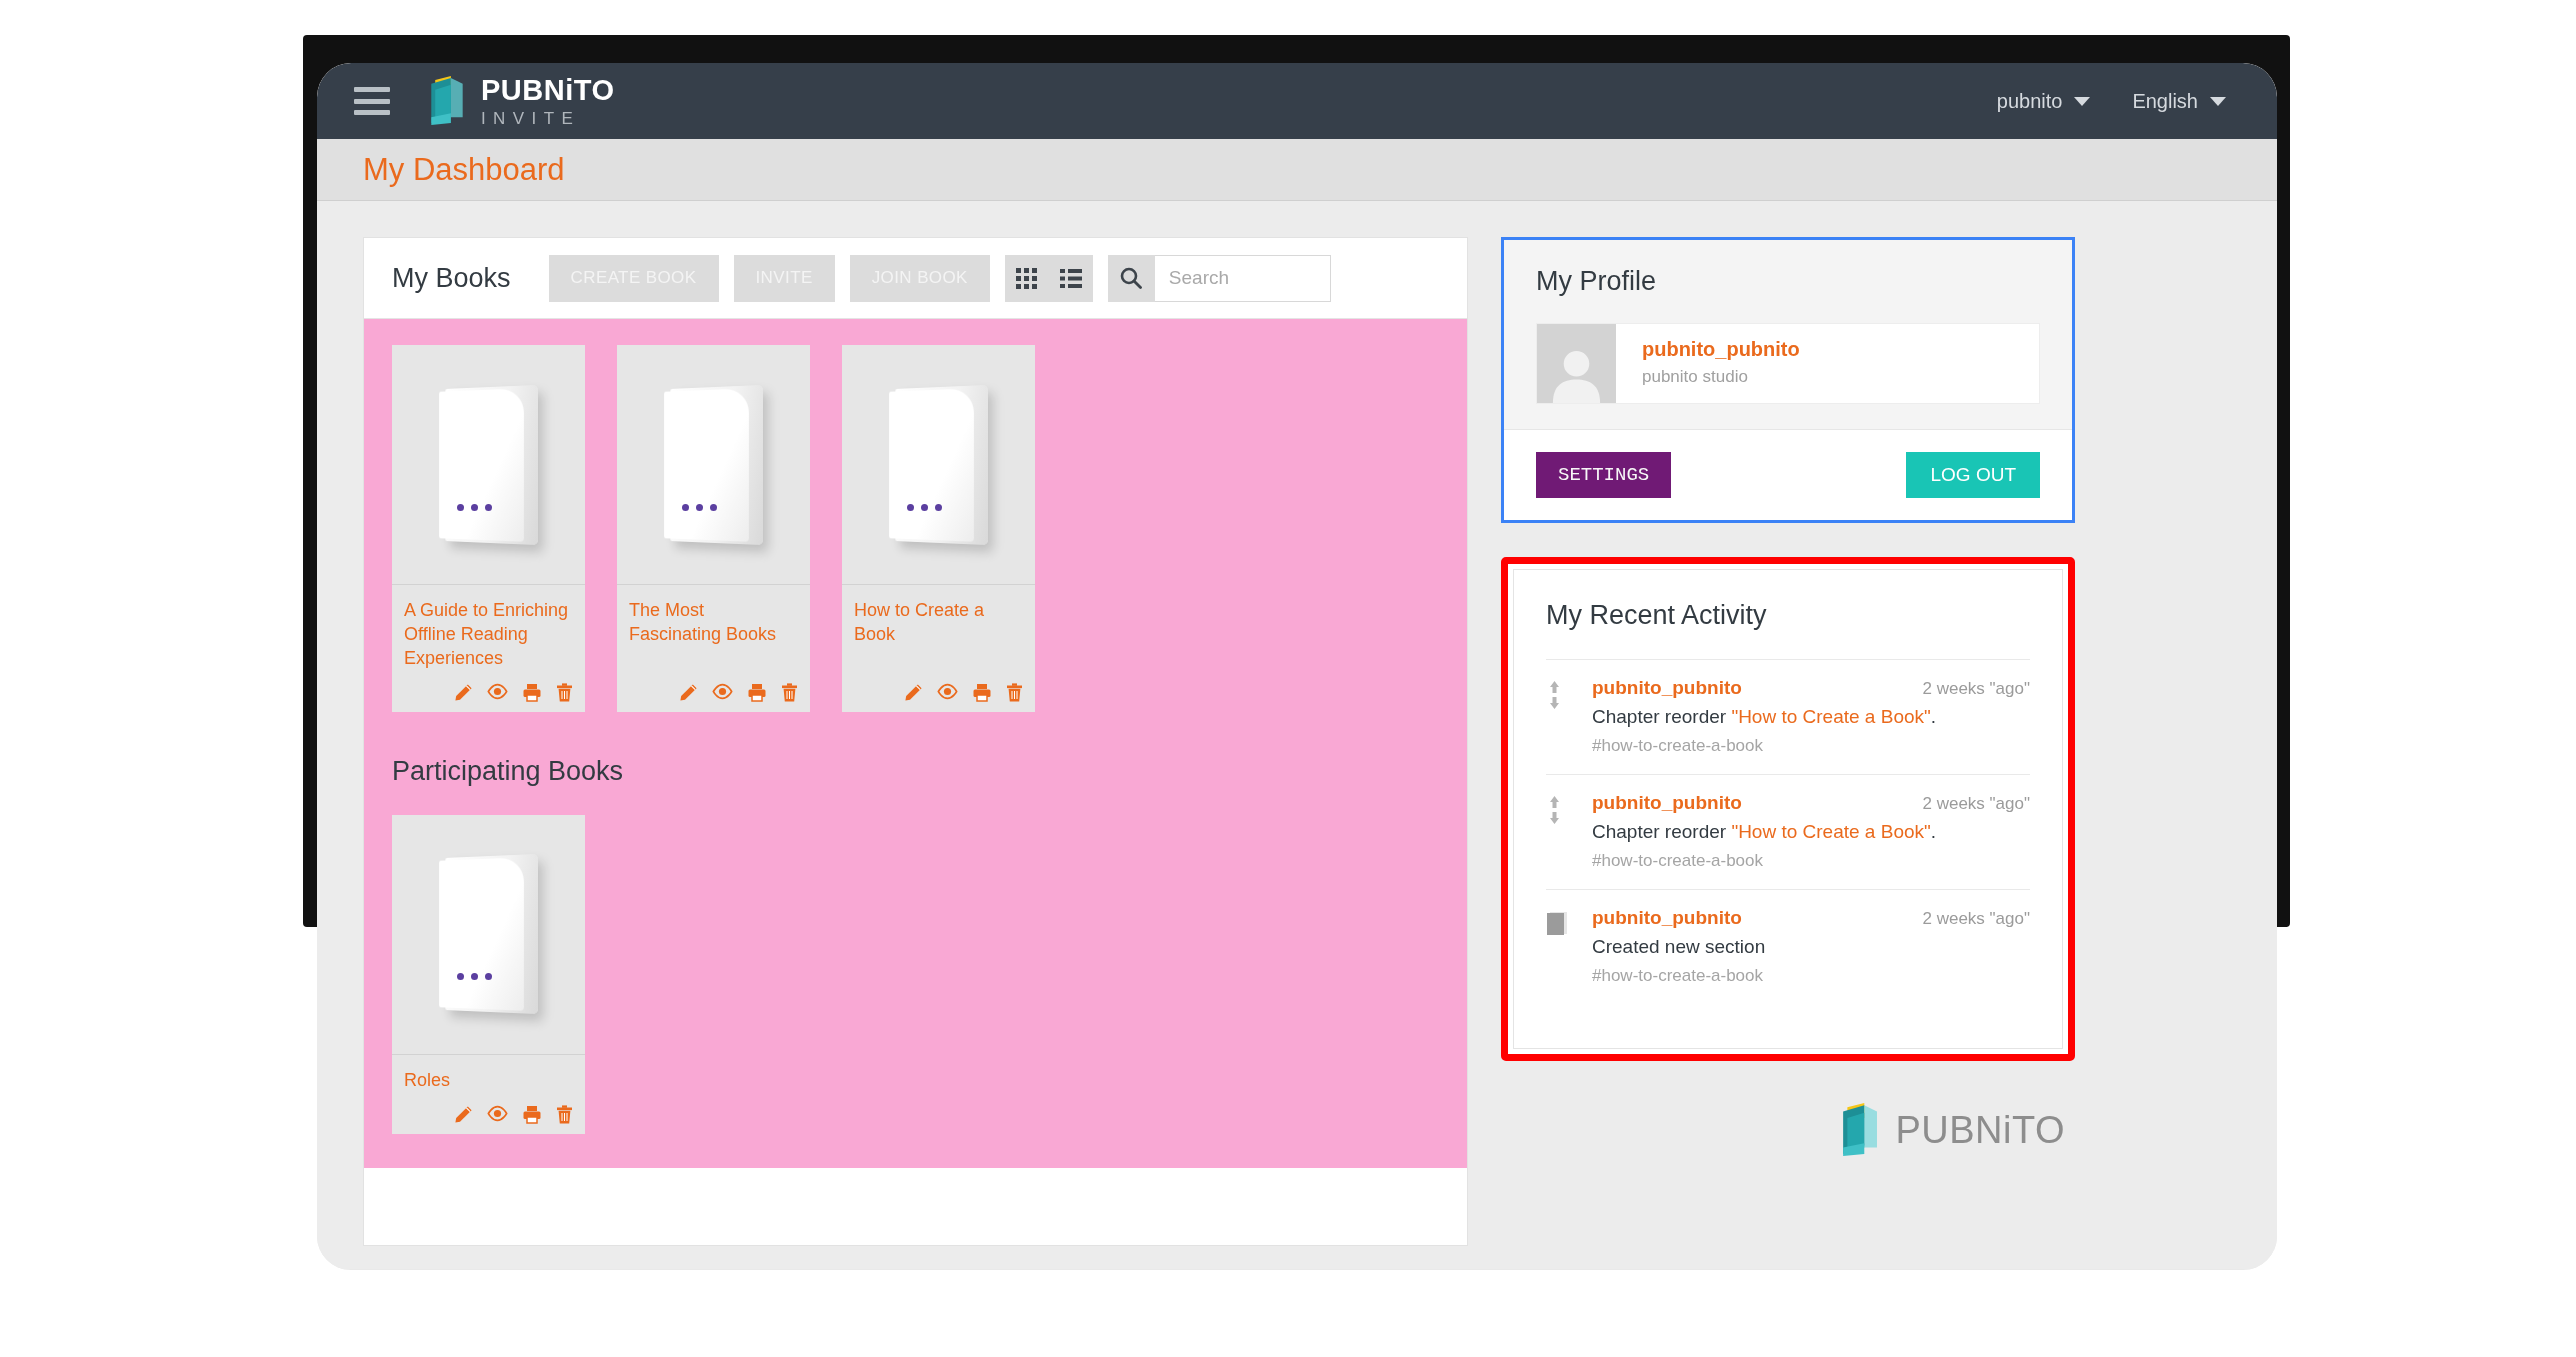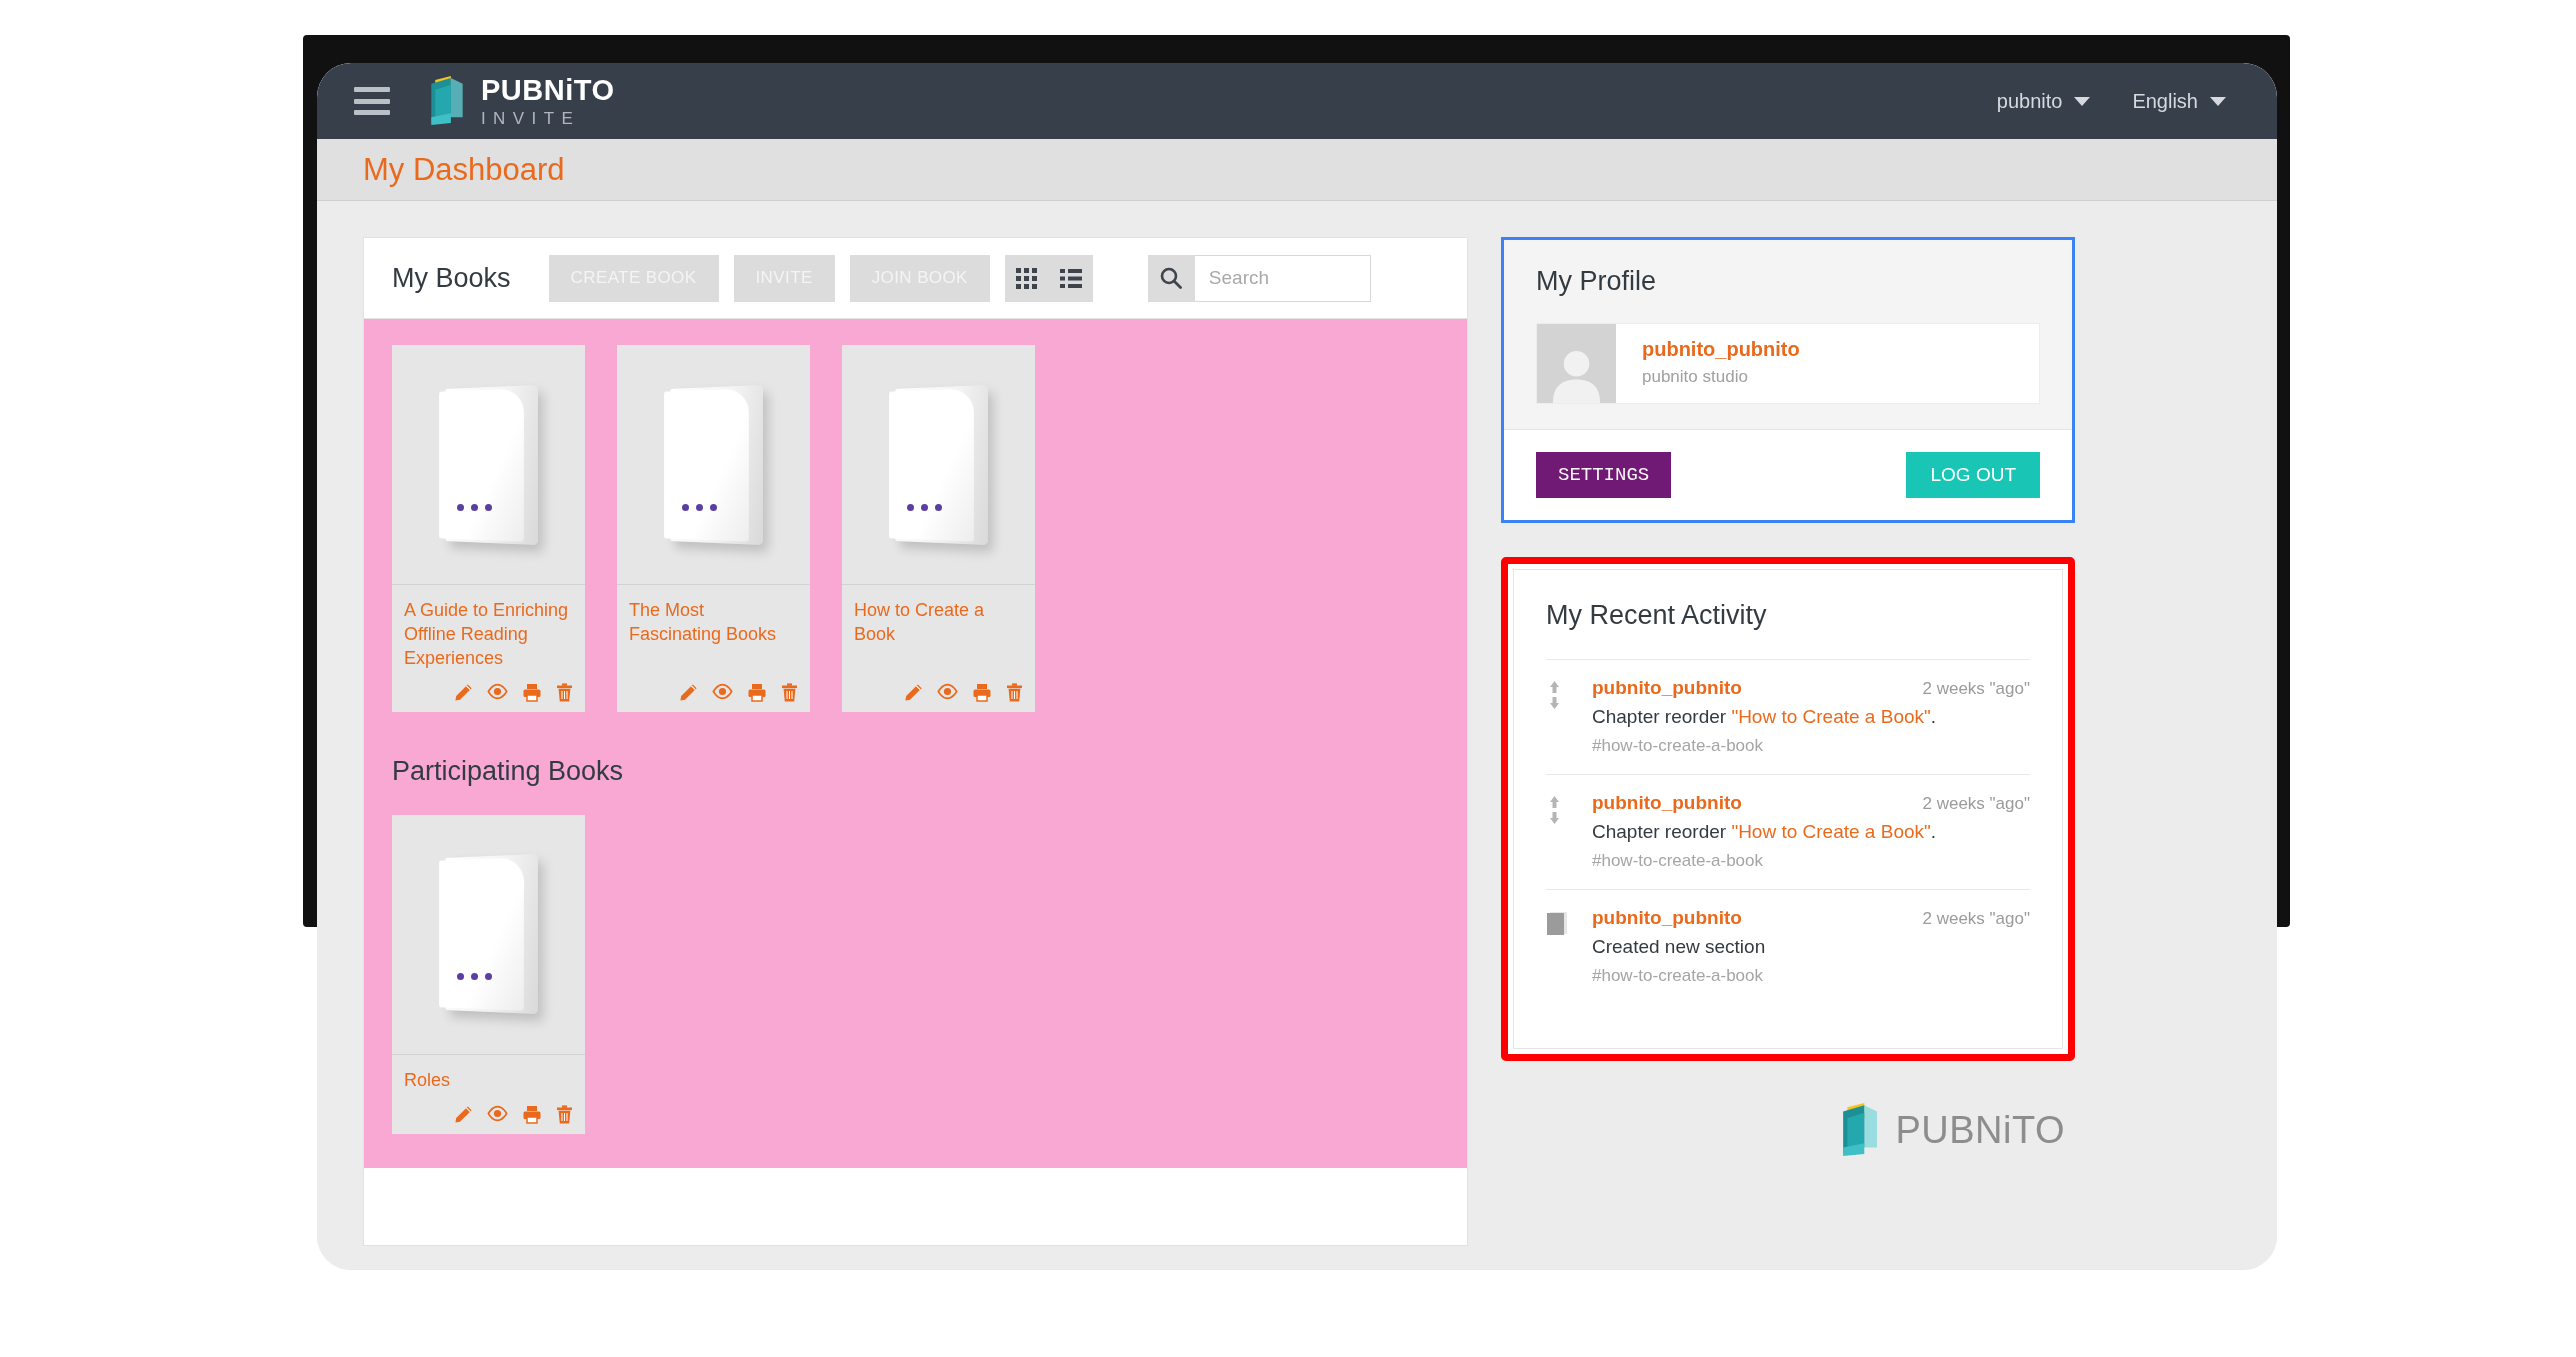--- a/index.html
+++ b/index.html
@@ -95,21 +95,21 @@
   #books-heading { font-size: 27px; color: #333b42; margin-right: 38px; }
   .gray-btn {
     background: #dcdcdc; border: none; color: #f4f4f4;
     font-family: "Liberation Sans", sans-serif;
     font-size: 17px; letter-spacing: 0.4px;
     height: 47px; padding: 0 22px; cursor: pointer;
     margin-right: 15px;
   }
   #view-toggle { display: flex; background: #dcdcdc; height: 47px; align-items: center; margin-right: 15px; }
   .view-btn { width: 44px; height:47px; display:flex; align-items:center; justify-content:center; cursor:pointer; }
-  #search-group { display: flex; height: 47px; margin-left: 40px; }
+  #search-group { display: flex; height: 47px; }
   #search-icon-box { width: 47px; background: #dcdcdc; display:flex; align-items:center; justify-content:center; cursor:pointer; }
   #search-input {
     width: 176px; border: 1px solid #d8d8d8; border-left: none; background: #fff;
     font-family: "Liberation Sans", sans-serif; font-size: 19px; color: #555;
     padding: 0 14px; outline: none;
   }
   #search-input::placeholder { color: #a9a9a9; }
 
   #books-inner { background: #f9a8d4; padding: 26px 28px 34px 28px; min-height: 514px; }
 

